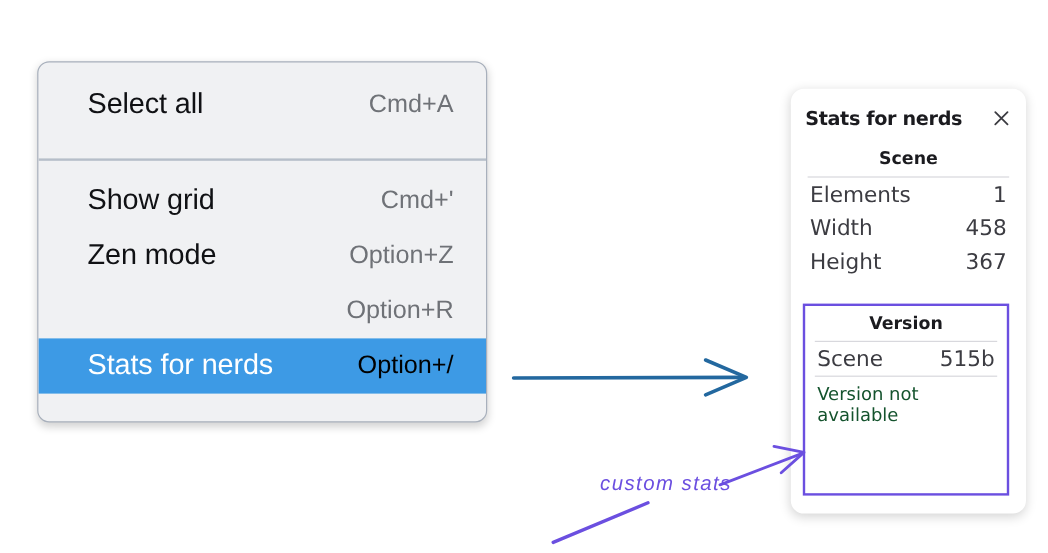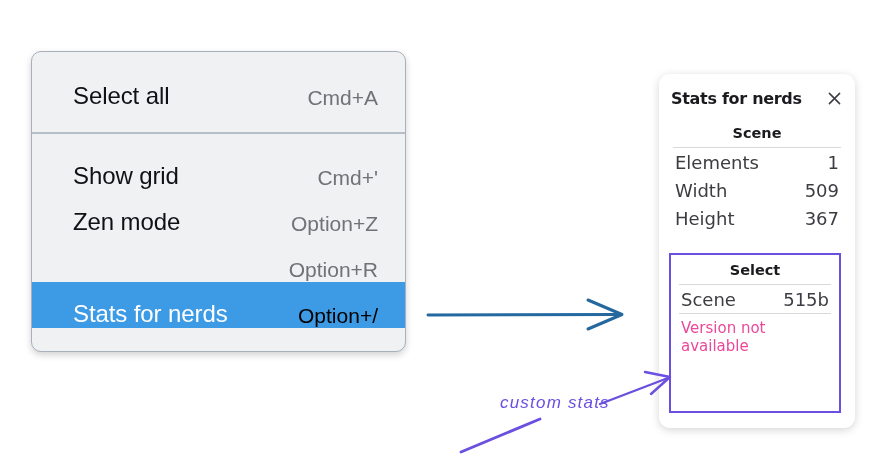--- a/index.html
+++ b/index.html
@@ -27,21 +27,21 @@
     border-radius: 10px;
     box-shadow: 0 3px 7px rgba(0,0,0,0.18);
     box-sizing: border-box;
     overflow: hidden;
   }
   .menu-section-pad-top { height: 12px; }
   .menu-section-pad-bottom { height: 16px; }
   .menu-row {
     height: 46px;
     display: flex;
-    align-items: flex-end;
+    align-items: center;
     padding: 0 27px 0 41px;
     box-sizing: border-box;
   }
   .menu-label {
     font-size: 24px;
     color: #101114;
     letter-spacing: -0.1px;
     white-space: nowrap;
   }
   .menu-shortcut {
@@ -115,21 +115,21 @@
   .stat-row {
     display: flex;
     align-items: center;
     font-size: 18px;
     color: #3c3c42;
     padding: 4px 4px 3px 4px;
   }
   .stat-value { margin-left: auto; }
   .stat-single {
     font-size: 15px;
-    color: #ec4899;
+    color: #14532d;
     padding: 5px 4px 4px 4px;
     text-align: left;
   }
 
   #custom-stats-box {
     position: absolute;
     left: 10px;
     top: 179px;
     width: 172px;
     height: 160px;
@@ -209,30 +209,30 @@
 
   <div class="section-head">Scene</div>
   <div class="hrule"></div>
 
   <div class="stat-row">
     <span class="stat-label">Elements</span>
     <span class="stat-value">1</span>
   </div>
   <div class="stat-row">
     <span class="stat-label">Width</span>
-    <span class="stat-value">509</span>
+    <span class="stat-value">458</span>
   </div>
   <div class="stat-row">
     <span class="stat-label">Height</span>
     <span class="stat-value">367</span>
   </div>
 
   <div id="custom-stats-box">
 
-    <div class="section-head">Select</div>
+    <div class="section-head">Version</div>
     <div class="hrule"></div>
 
     <div class="stat-row">
       <span class="stat-label">Scene</span>
       <span class="stat-value">515b</span>
     </div>
 
     <div class="hrule"></div>
 
     <div class="stat-single">Version not available</div>

